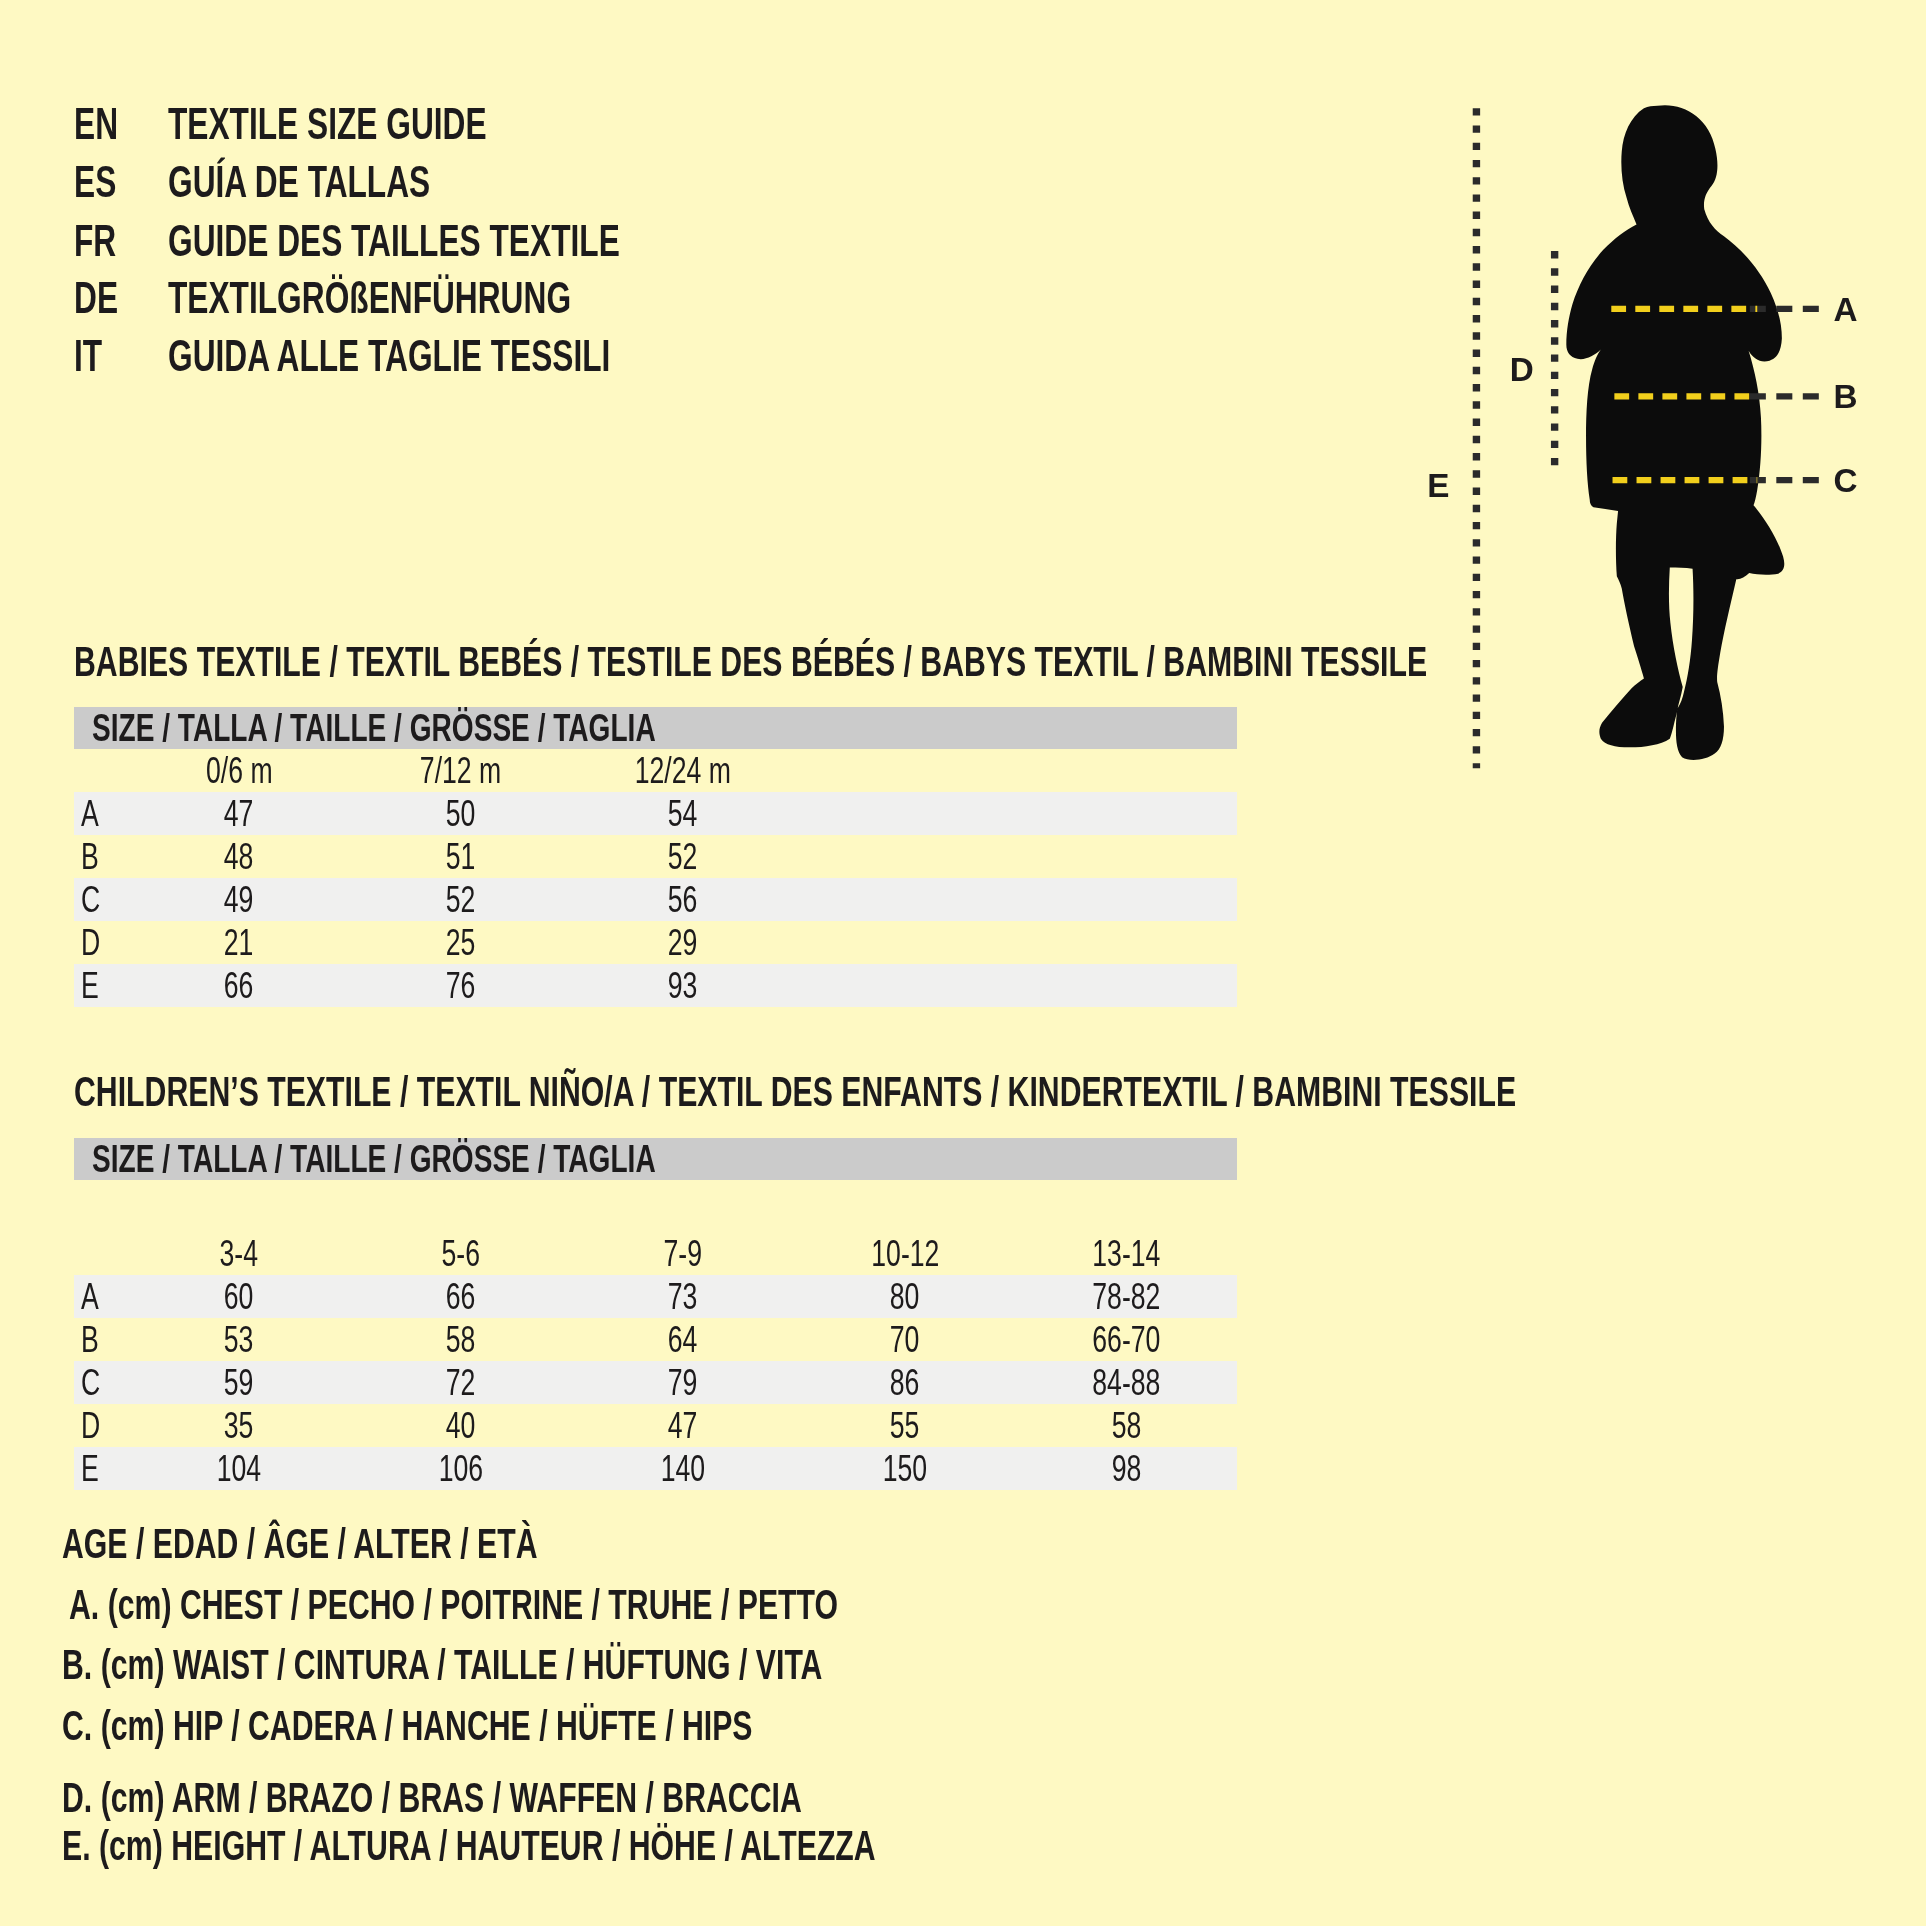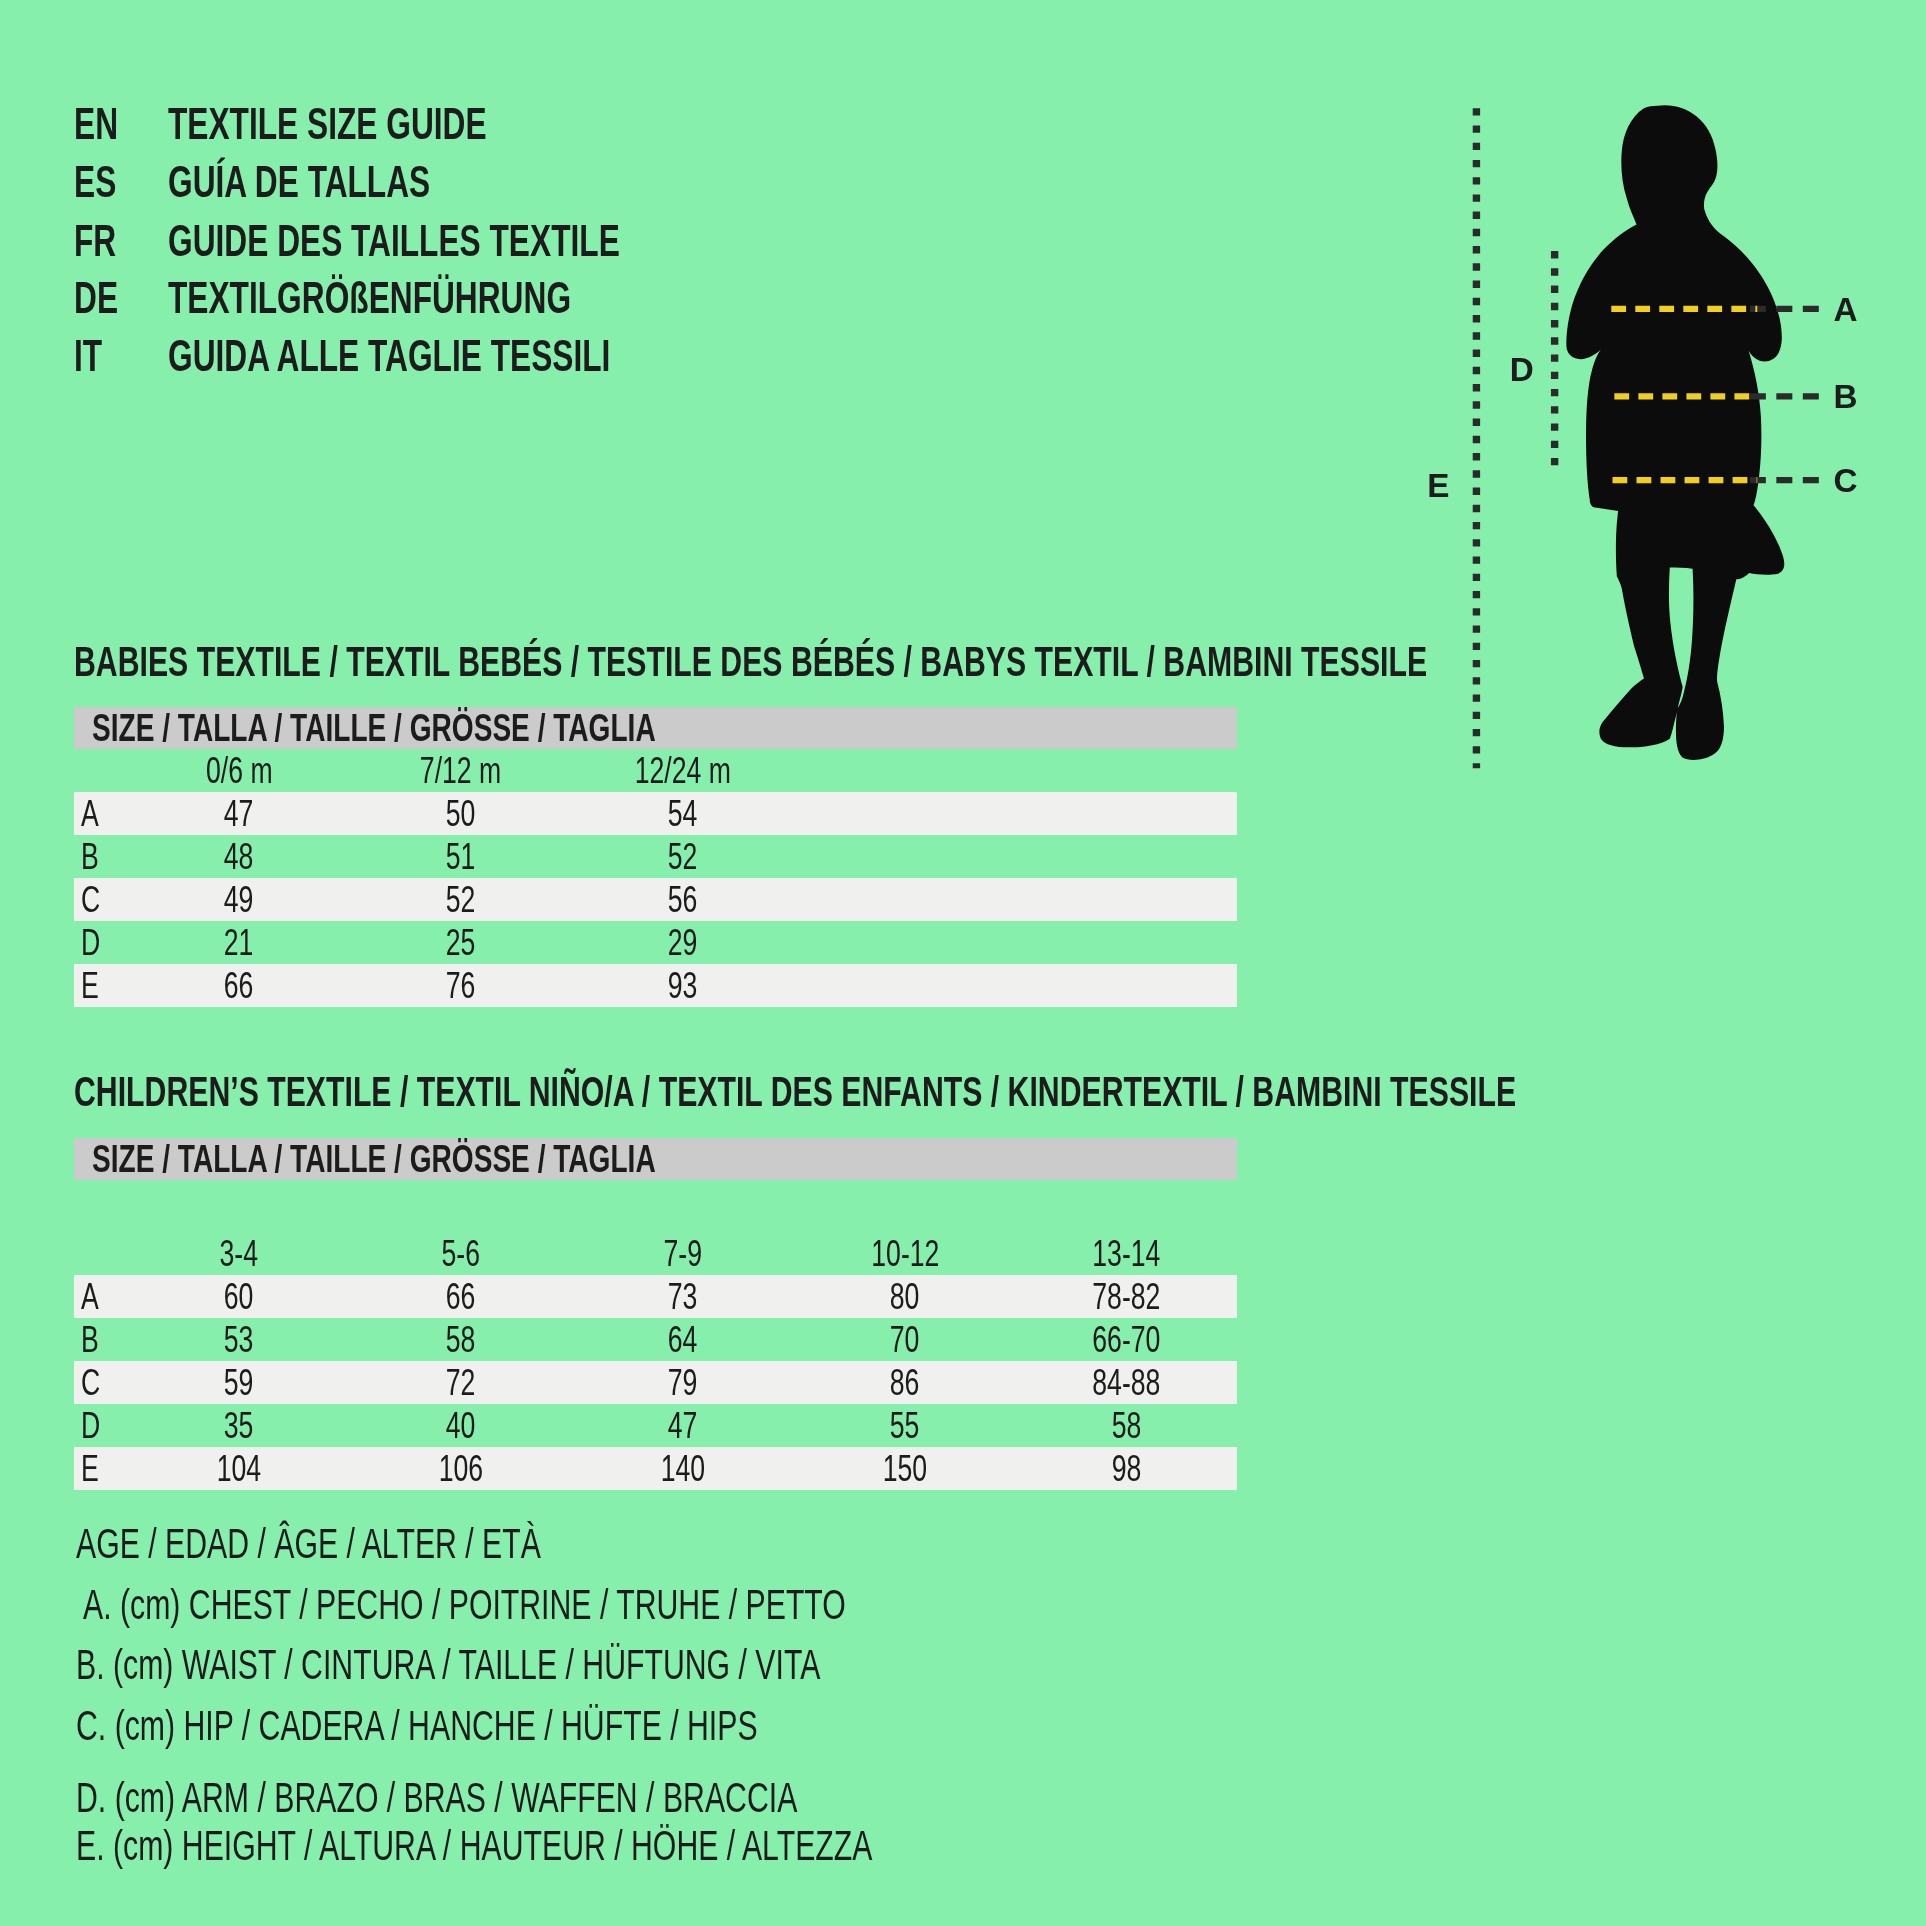--- a/index.html
+++ b/index.html
@@ -1,19 +1,19 @@
 <!DOCTYPE html>
 <html style="font-size:10px"><head>
 <meta charset="utf-8">
 <style>
   html,body{margin:0;padding:0;background:#ffffff;}
   .page{
     position:relative;
     width:1926px;height:1926px;
-    background:#86efac;
+    background:#fef9c3;
     font-family:"Liberation Sans", sans-serif;
     color:#1d1b1c;
     overflow:hidden;
   }
   
   .cx{display:inline-block;transform:scaleX(.72);transform-origin:0 50%;white-space:nowrap;}
   .cxc{display:inline-block;transform:scaleX(.72);transform-origin:50% 50%;white-space:nowrap;}
 
   
   .lang-row{position:absolute;left:74px;height:49px;line-height:49px;font-size:44px;font-weight:bold;white-space:nowrap;}
@@ -28,21 +28,21 @@
 
   
   .tbl{position:absolute;left:74px;width:1163px;}
   .trow{display:flex;height:43px;line-height:43px;font-size:37px;font-weight:normal;}
   .trow.alt{background:#f0f0ef;}
   .tlabel{width:54px;padding-left:7.4px;box-sizing:border-box;text-align:left;}
   .tcell{width:222px;text-align:center;}
   .tcell:last-child{width:221px;}
 
   
-  .legend-line{position:absolute;left:76px;height:49px;line-height:49px;font-size:42px;font-weight:normal;white-space:nowrap;}
+  .legend-line{position:absolute;left:62px;height:49px;line-height:49px;font-size:42px;font-weight:bold;white-space:nowrap;}
 
   
   .figure-wrap{position:absolute;left:1405px;top:92px;width:468px;height:690px;}
 </style>
 </head>
 <body>
 
 <div class="page">
 
   <div>

